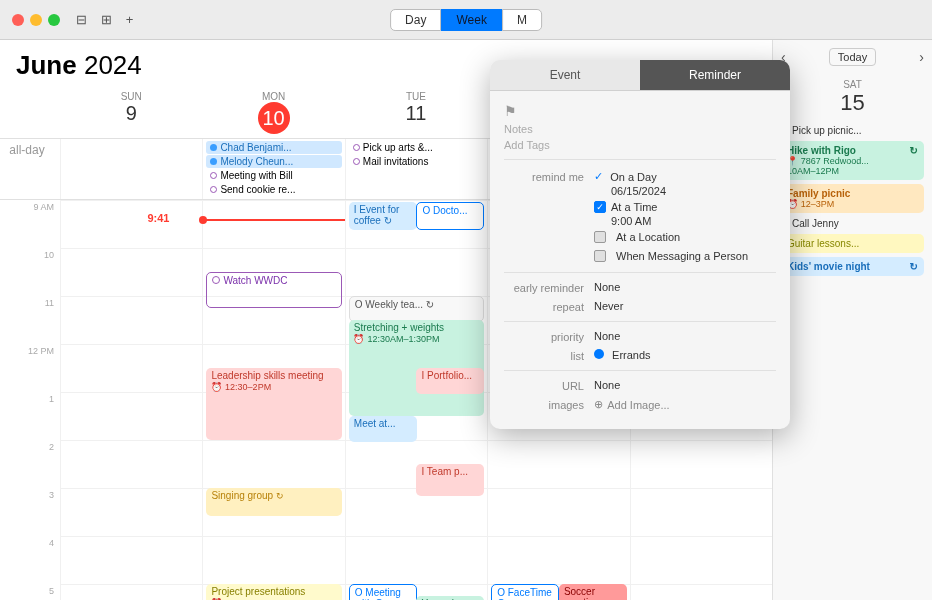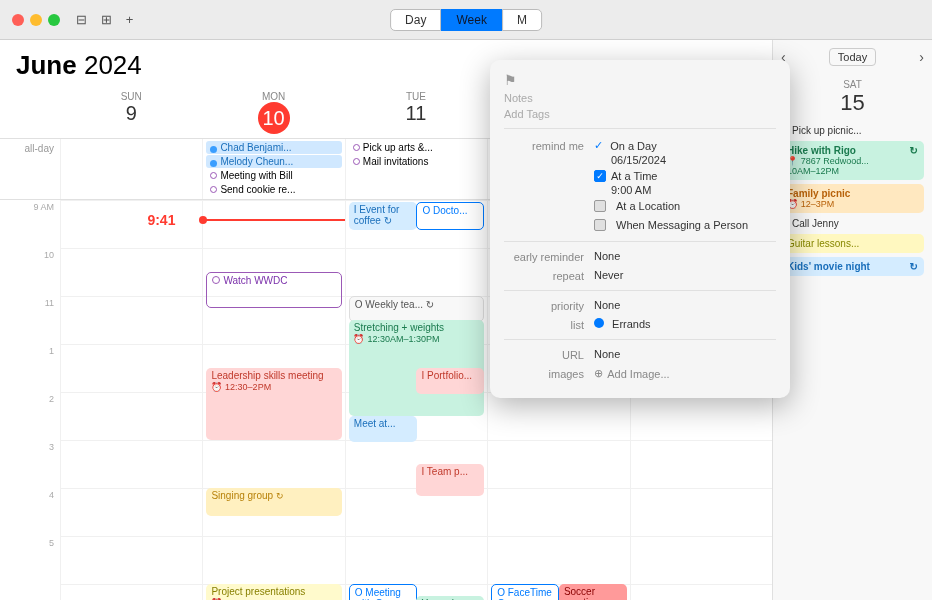--- a/index.html
+++ b/index.html
@@ -118,23 +118,23 @@
     }
 
     
     .allday-row {
       display: grid;
       grid-template-columns: 60px repeat(5, 1fr);
       border-bottom: 1px solid #e0e0e0;
       min-height: 60px;
     }
     .allday-label {
-      font-size: 10px;
+      font-size: 12px;
       color: #999;
-      text-align: right;
+      text-align: center;
       padding: 4px 6px 0 0;
     }
     .allday-cell {
       padding: 2px 3px;
       border-left: 1px solid #f0f0f0;
     }
     .allday-event {
       font-size: 10px;
       padding: 1px 4px;
       border-radius: 3px;
@@ -145,21 +145,21 @@
       display: flex;
       align-items: center;
       gap: 3px;
     }
     .allday-event .dot {
       width: 7px;
       height: 7px;
       border-radius: 50%;
       flex-shrink: 0;
     }
-    .ev-blue { background: #d0e8ff; color: #1a6fbb; align-items: flex-end; }
+    .ev-blue { background: #d0e8ff; color: #1a6fbb; }
     .ev-blue-dot { background: #3a9eff; }
 
     
     .time-grid {
       flex: 1;
       overflow-y: auto;
       position: relative;
       display: grid;
       grid-template-columns: 60px repeat(5, 1fr);
     }
@@ -517,20 +517,21 @@
 
       <div class="allday-cell"></div>
     </div>
 
     <div class="time-grid" style="height: 380px; overflow-y: auto;">
 
       <div>
         <div class="time-slot-label">9 AM</div>
         <div class="time-slot-label">10</div>
         <div class="time-slot-label">11</div>
+        <div class="time-slot-label">12 PM</div>
         <div class="time-slot-label">1</div>
         <div class="time-slot-label">2</div>
         <div class="time-slot-label">3</div>
         <div class="time-slot-label">4</div>
         <div class="time-slot-label">5</div>
 
       </div>
 
       <div class="day-col" style="position:relative;">
         <div class="hour-line"></div>
@@ -552,21 +553,21 @@
           <div class="hour-line"></div>
           <div class="hour-line"></div>
         <div class="hour-line"></div>
           <div class="hour-line"></div>
           <div class="hour-line"></div>
 
         <div class="current-time-line" style="top: 19px;">
           <div class="current-time-dot"></div>
         </div>
 
-        <div style="position:absolute; left:-56px; top:12px; font-size:14px; color:#ff3b30; font-weight:600;">9:41</div>
+        <div style="position:absolute; left:-56px; top:12px; font-size:11px; color:#ff3b30; font-weight:600;">9:41</div>
 
         <div class="time-event" style="top: 72px; height: 36px; background: none; border: 1.5px solid #9b59b6; color: #7a2faa;">
           <span class="dot" style="border: 1.5px solid #9b59b6; background: transparent; width:8px;height:8px;border-radius:50%;display:inline-block;margin-right:3px;"></span>Watch WWDC
         </div>
 
         <div class="time-event ev-pink-bg" style="top: 168px; height: 72px;">
           Leadership skills meeting<br><span style="font-size:9px;">⏰ 12:30–2PM</span>
         </div>
 
         <div class="time-event ev-orange-bg" style="top: 288px; height: 28px;">
@@ -701,20 +702,24 @@
       <div style="background:#d4ecff; border-radius:5px; padding:4px 6px; margin-bottom:4px;">
         <div style="font-size:10px; font-weight:600; color:#1a6fbb;">Kids' movie night <span style="float:right;">↻</span></div>
       </div>
     </div>
   </div>
 </div>
 
 <div class="popup-overlay">
   <div class="popup">
 
+    <div class="popup-header">
+      <div class="popup-tab">Event</div>
+      <div class="popup-tab active">Reminder</div>
+    </div>
     <div class="popup-body">
 
       <div class="popup-title-row">
         <span class="popup-flag">⚑</span>
       </div>
 
       <div class="popup-notes">Notes</div>
 
       <div class="popup-tags">
         <span style="color:#aaa;">Add Tags</span>

